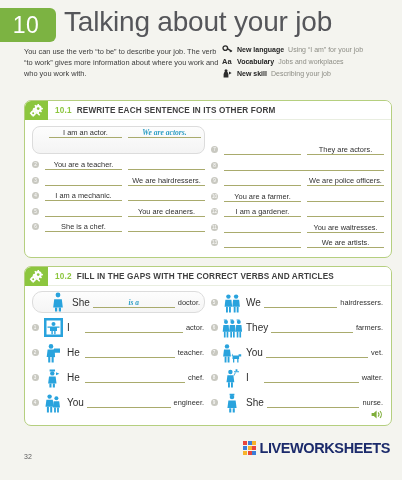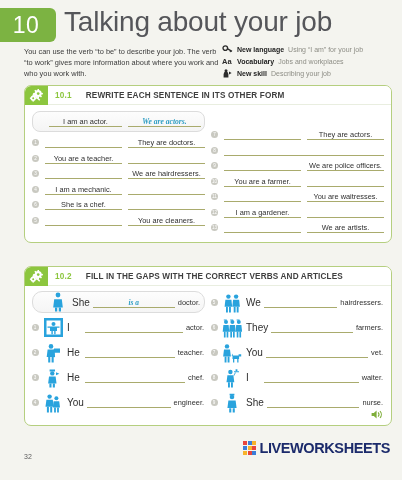--- a/index.html
+++ b/index.html
@@ -71,21 +71,21 @@
     width: 23px; height: 19px; background: #8cc63e;
     display: flex; align-items: center; justify-content: center;
     flex: 0 0 23px;
   }
   .head-num {
     color: #8cc63e; font-size: 8.2px; font-weight: bold;
     margin-left: 7px; letter-spacing: 0.2px;
   }
   .head-title {
     color: #3f3f3f; font-size: 8.2px; font-weight: bold;
-    margin-left: 14px; letter-spacing: 0.15px;
+    margin-left: 5px; letter-spacing: 0.15px;
   }
 
   
   .ex1-body { padding: 5px 4px 6px 4px; }
   .grid2 { display: flex; }
   .col { width: 50%; }
   .row {
     display: flex; align-items: center;
     height: 15.5px;
   }
@@ -100,22 +100,22 @@
   }
   .blank {
     flex: 1; margin: 0 3px;
     border-bottom: 1px solid #a9ab6d;
     height: 11px;
     font-size: 7.4px; color: #2f2f2f;
     text-align: center; line-height: 11px;
     white-space: nowrap; overflow: hidden;
   }
   .example-row {
-    display: flex; align-items: center;
-    height: 21px;
+    display: flex; 
+    height: 28px;
     margin: 1px 3px 3px 3px;
     border: 1px solid #dcdcdc; border-radius: 8px;
     background: linear-gradient(#fdfdfd, #f4f4f4);
     width: calc(50% - 6px);
   }
   .example-row .blank:first-child { border-bottom-color: #a9ab6d; }
   .answer {
     color: #2f9ec4; font-style: italic; font-weight: bold;
     font-family: "Liberation Serif", serif;
     font-size: 7.6px;
@@ -213,21 +213,21 @@
               <path d="M1.6 8.6 V5.2 a2.4 2.4 0 0 1 4.8 0 V8.6" fill="#2b2b2b"></path>
               <path d="M7 2.6 l2.6 1.4 -2.6 1.4z" fill="#2b2b2b"></path>
             </svg>
         </span>
         <span class="meta-label">New skill</span>
         <span class="meta-desc">Describing your job</span>
       </div>
     </div>
   </div>
 
-  <div class="panel" style="top:85px;">
+  <div class="panel" style="top:100px;">
     <div class="panel-head">
       <div class="head-icon">
         <svg width="15" height="13" viewBox="0 0 15 13">
           <g fill="#ffffff">
             <circle cx="9.2" cy="4.6" r="3.5"></circle>
             <g>
                 <rect x="8.5" y="0" width="1.5" height="9.4"></rect>
                 <rect x="4.5" y="3.9" width="9.4" height="1.5"></rect>
                <rect x="4.8" y="1" width="1.5" height="9.4" transform="rotate(-45 9.2 4.6)"></rect>
                <rect x="4.5" y="3.9" width="9.4" height="1.5" transform="rotate(45 9.2 4.6)"></rect>
@@ -249,27 +249,20 @@
 
         <div class="col">
           <div class="example-row" style="width:auto;">
             <span class="bullet"></span>
             <span class="blank">I am an actor.</span>
             <span class="blank answer">We are actors.</span>
           </div>
 
           <div class="row">
             <span class="bullet">
-                <i>1</i>
-              </span>
-            <span class="blank"></span>
-            <span class="blank">They are doctors.</span>
-          </div>
-          <div class="row">
-            <span class="bullet">
                 <i>2</i>
               </span>
             <span class="blank">You are a teacher.</span>
             <span class="blank"></span>
           </div>
           <div class="row">
             <span class="bullet">
                 <i>3</i>
               </span>
             <span class="blank"></span>
@@ -277,31 +270,31 @@
           </div>
           <div class="row">
             <span class="bullet">
                 <i>4</i>
               </span>
             <span class="blank">I am a mechanic.</span>
             <span class="blank"></span>
           </div>
           <div class="row">
             <span class="bullet">
+                <i>5</i>
+              </span>
+            <span class="blank"></span>
+            <span class="blank">You are cleaners.</span>
+          </div>
+          <div class="row">
+            <span class="bullet">
                 <i>6</i>
               </span>
             <span class="blank">She is a chef.</span>
             <span class="blank"></span>
-          </div>
-          <div class="row">
-            <span class="bullet">
-                <i>5</i>
-              </span>
-            <span class="blank"></span>
-            <span class="blank">You are cleaners.</span>
           </div>
         </div>
 
         <div class="col">
           <div class="spacer-row"></div>
           <div class="row">
             <span class="bullet">
                 <i>7</i>
               </span>
             <span class="blank"></span>
@@ -322,31 +315,31 @@
           </div>
           <div class="row">
             <span class="bullet">
                 <i>10</i>
               </span>
             <span class="blank">You are a farmer.</span>
             <span class="blank"></span>
           </div>
           <div class="row">
             <span class="bullet">
+                <i>12</i>
+              </span>
+            <span class="blank">I am a gardener.</span>
+            <span class="blank"></span>
+          </div>
+          <div class="row">
+            <span class="bullet">
                 <i>11</i>
               </span>
             <span class="blank"></span>
             <span class="blank">You are waitresses.</span>
-          </div>
-          <div class="row">
-            <span class="bullet">
-                <i>12</i>
-              </span>
-            <span class="blank">I am a gardener.</span>
-            <span class="blank"></span>
           </div>
           <div class="row">
             <span class="bullet">
                 <i>13</i>
               </span>
             <span class="blank"></span>
             <span class="blank">We are artists.</span>
           </div>
         </div>
       </div>

